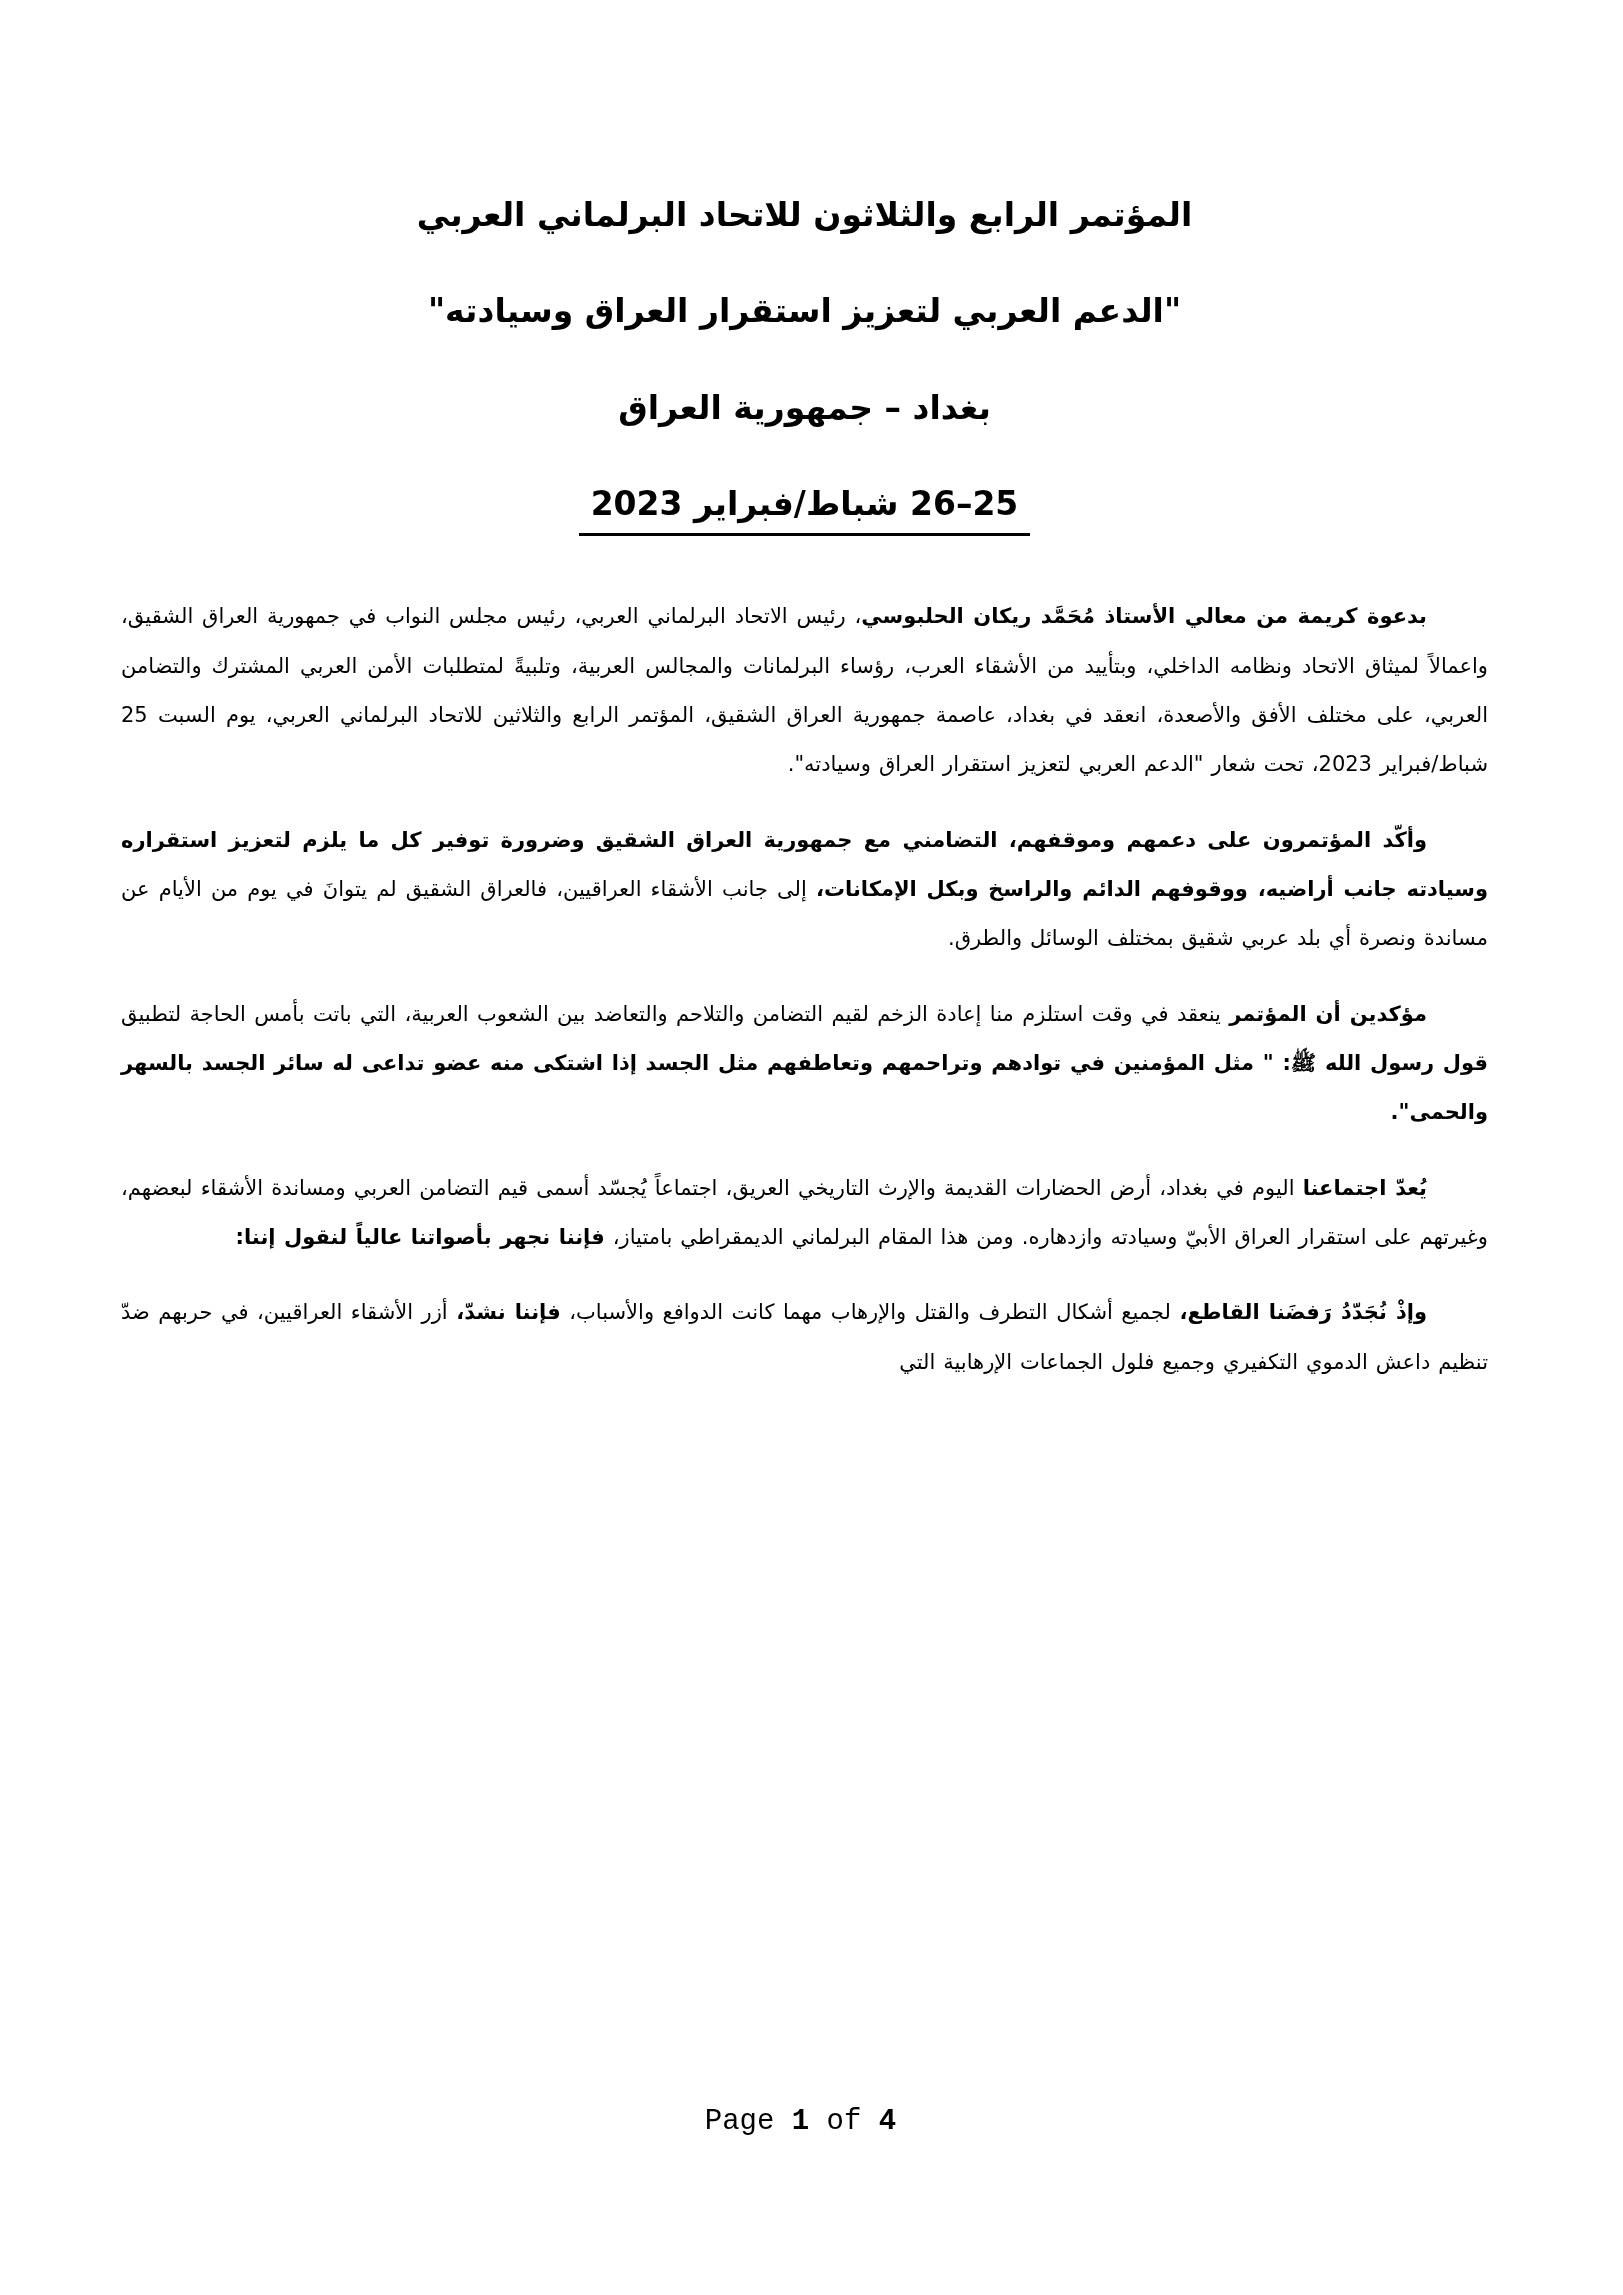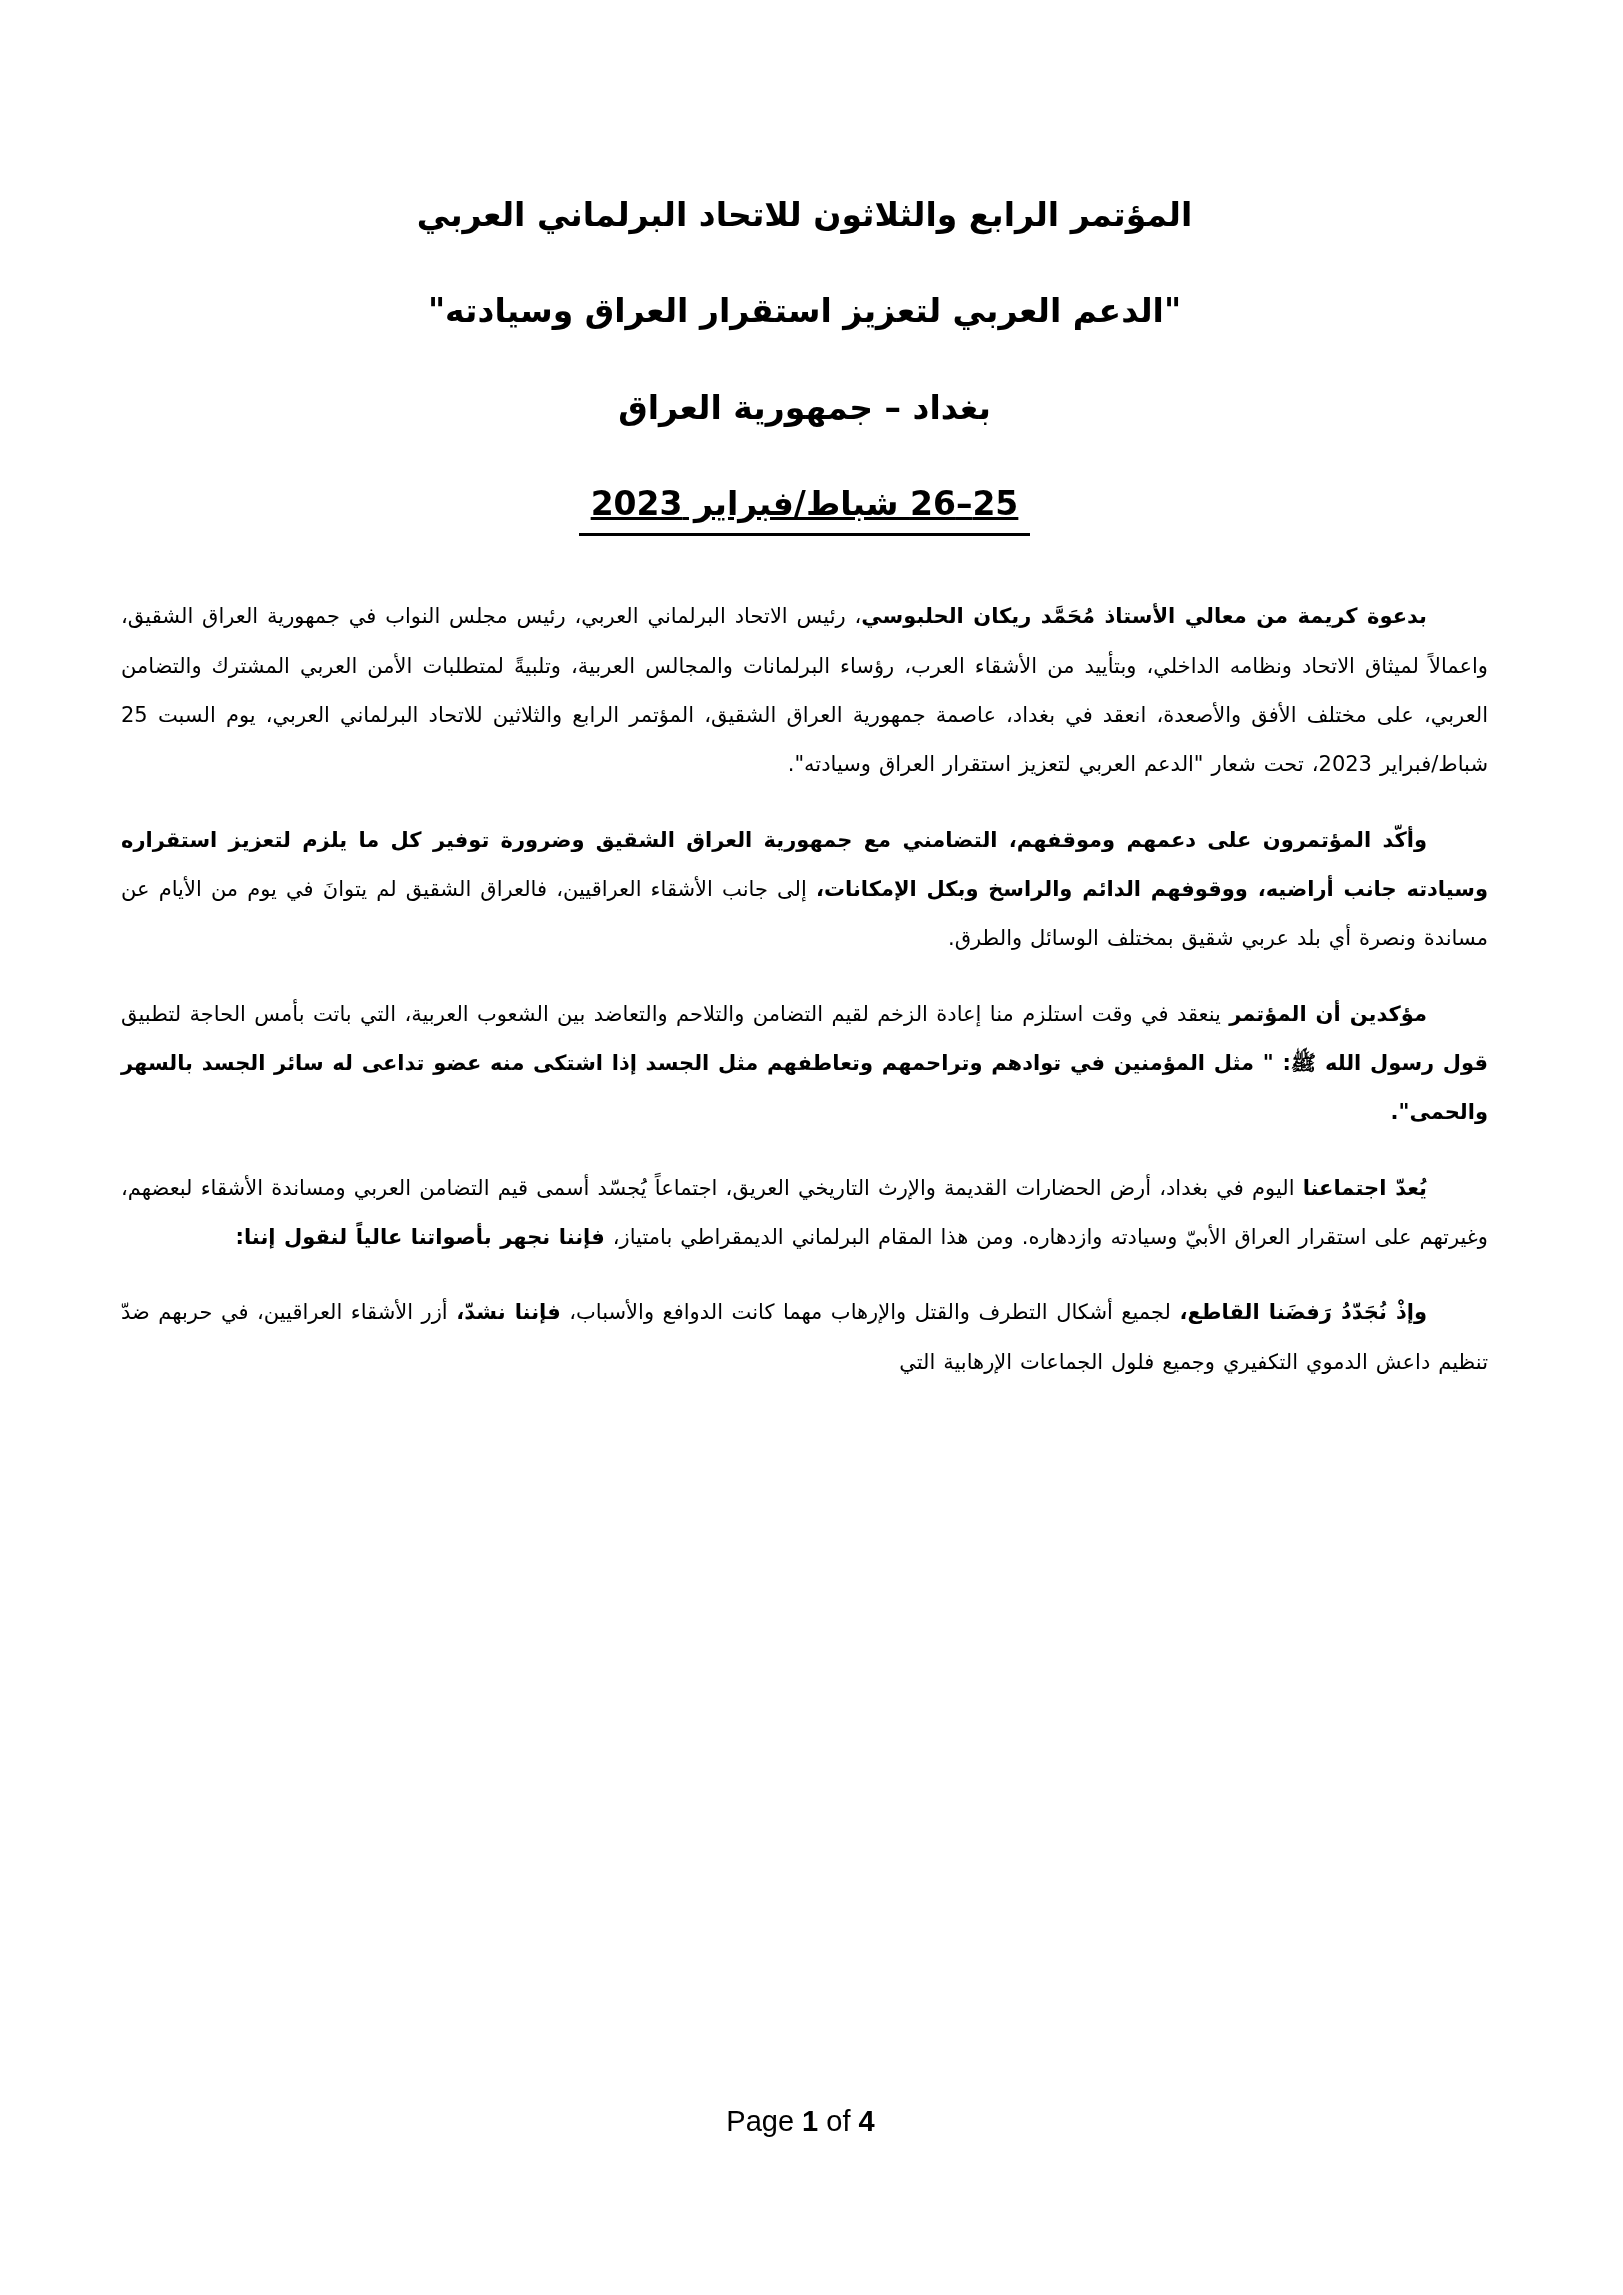--- a/index.html
+++ b/index.html
@@ -24,21 +24,20 @@
   .t-line {
     font-size: 33px;
     font-weight: 700;
     line-height: 1.22;
     margin: 0 0 56px 0;
   }
   .date-underline {
     display: inline-block;
     padding: 0 11.8px 9.2px 11.8px;
     border-bottom: 3.3px solid #000000;
-    text-decoration: underline;
   }
   .content {
     margin: 11.8px 121px 0 121px;
     direction: rtl;
   }
   .para {
     font-size: 21px;
     line-height: 2.35;
     font-weight: 400;
     text-align: justify;
@@ -47,21 +46,21 @@
     word-spacing: 1.3px;
   }
   .b { font-weight: 700; }
   .footer {
     position: absolute;
     top: 2105px;
     left: 0;
     right: 8px;
     text-align: center;
     direction: ltr;
-    font-family: Liberation Sans, sans-serif;
+    font-family: Liberation Mono, monospace;
     font-size: 29px;
     font-weight: 400;
   }
 </style>
 </head>
 <body>
 
 <div class="page">
 
   <header class="titles">

